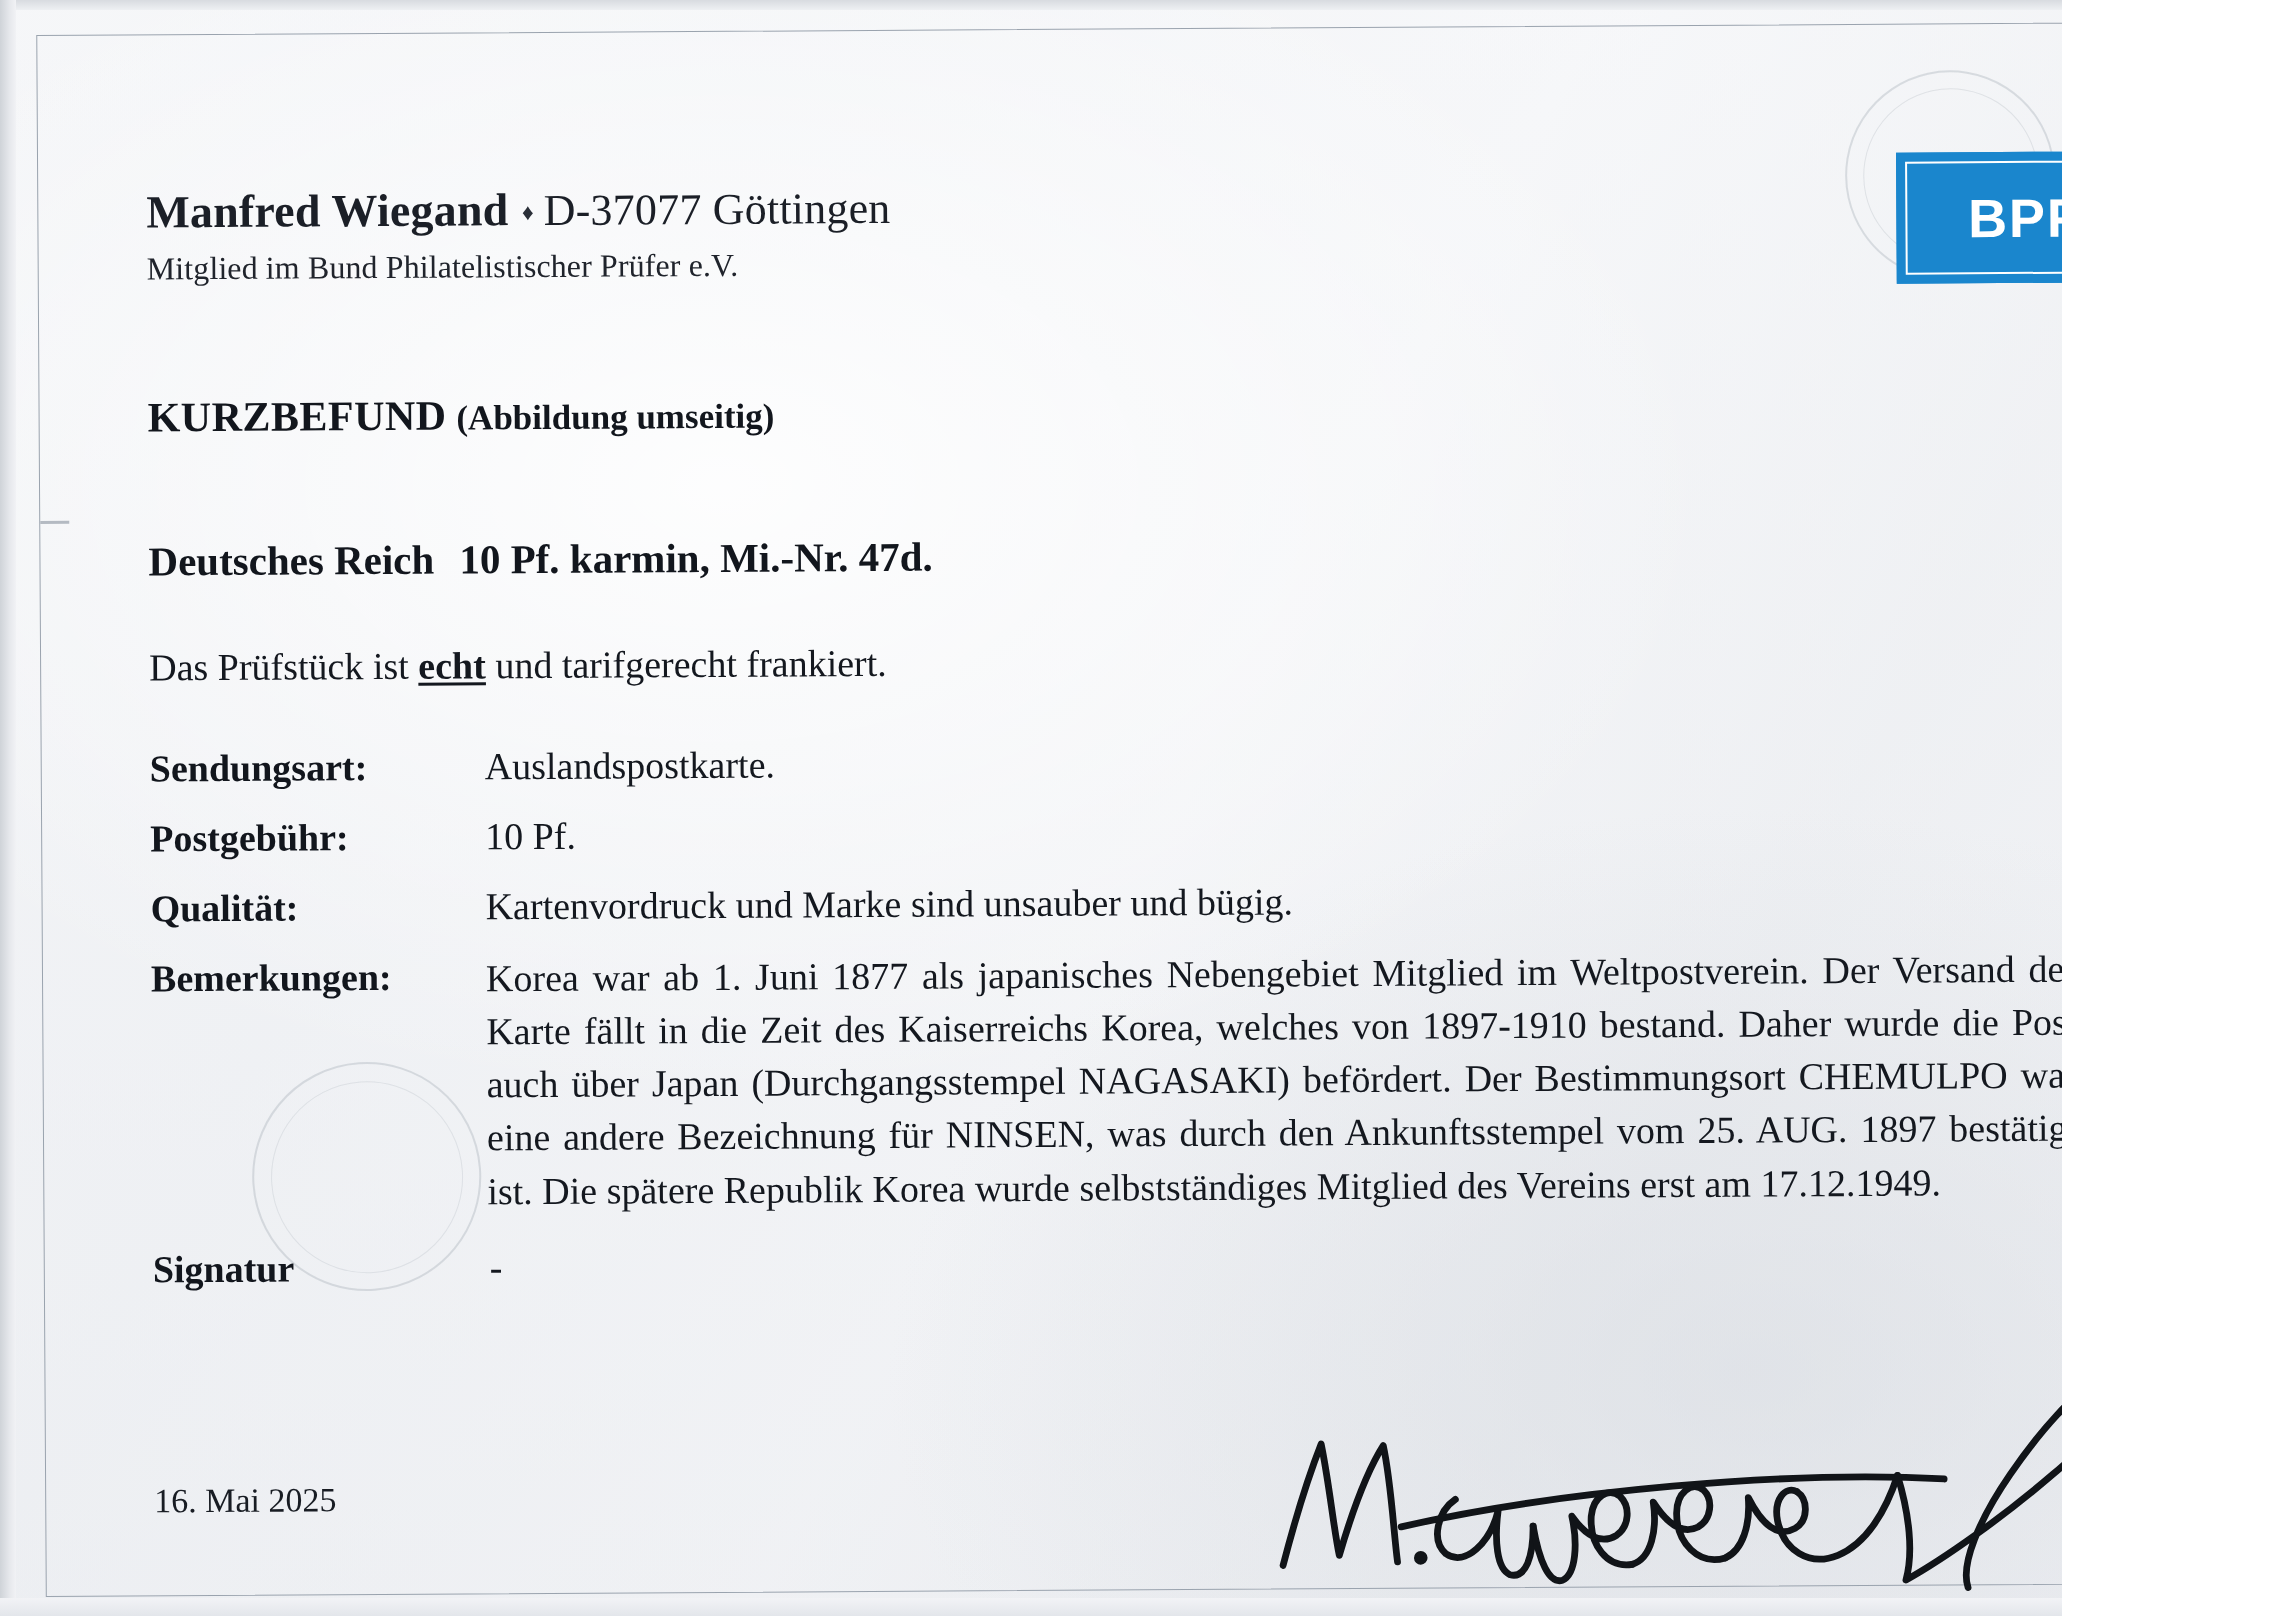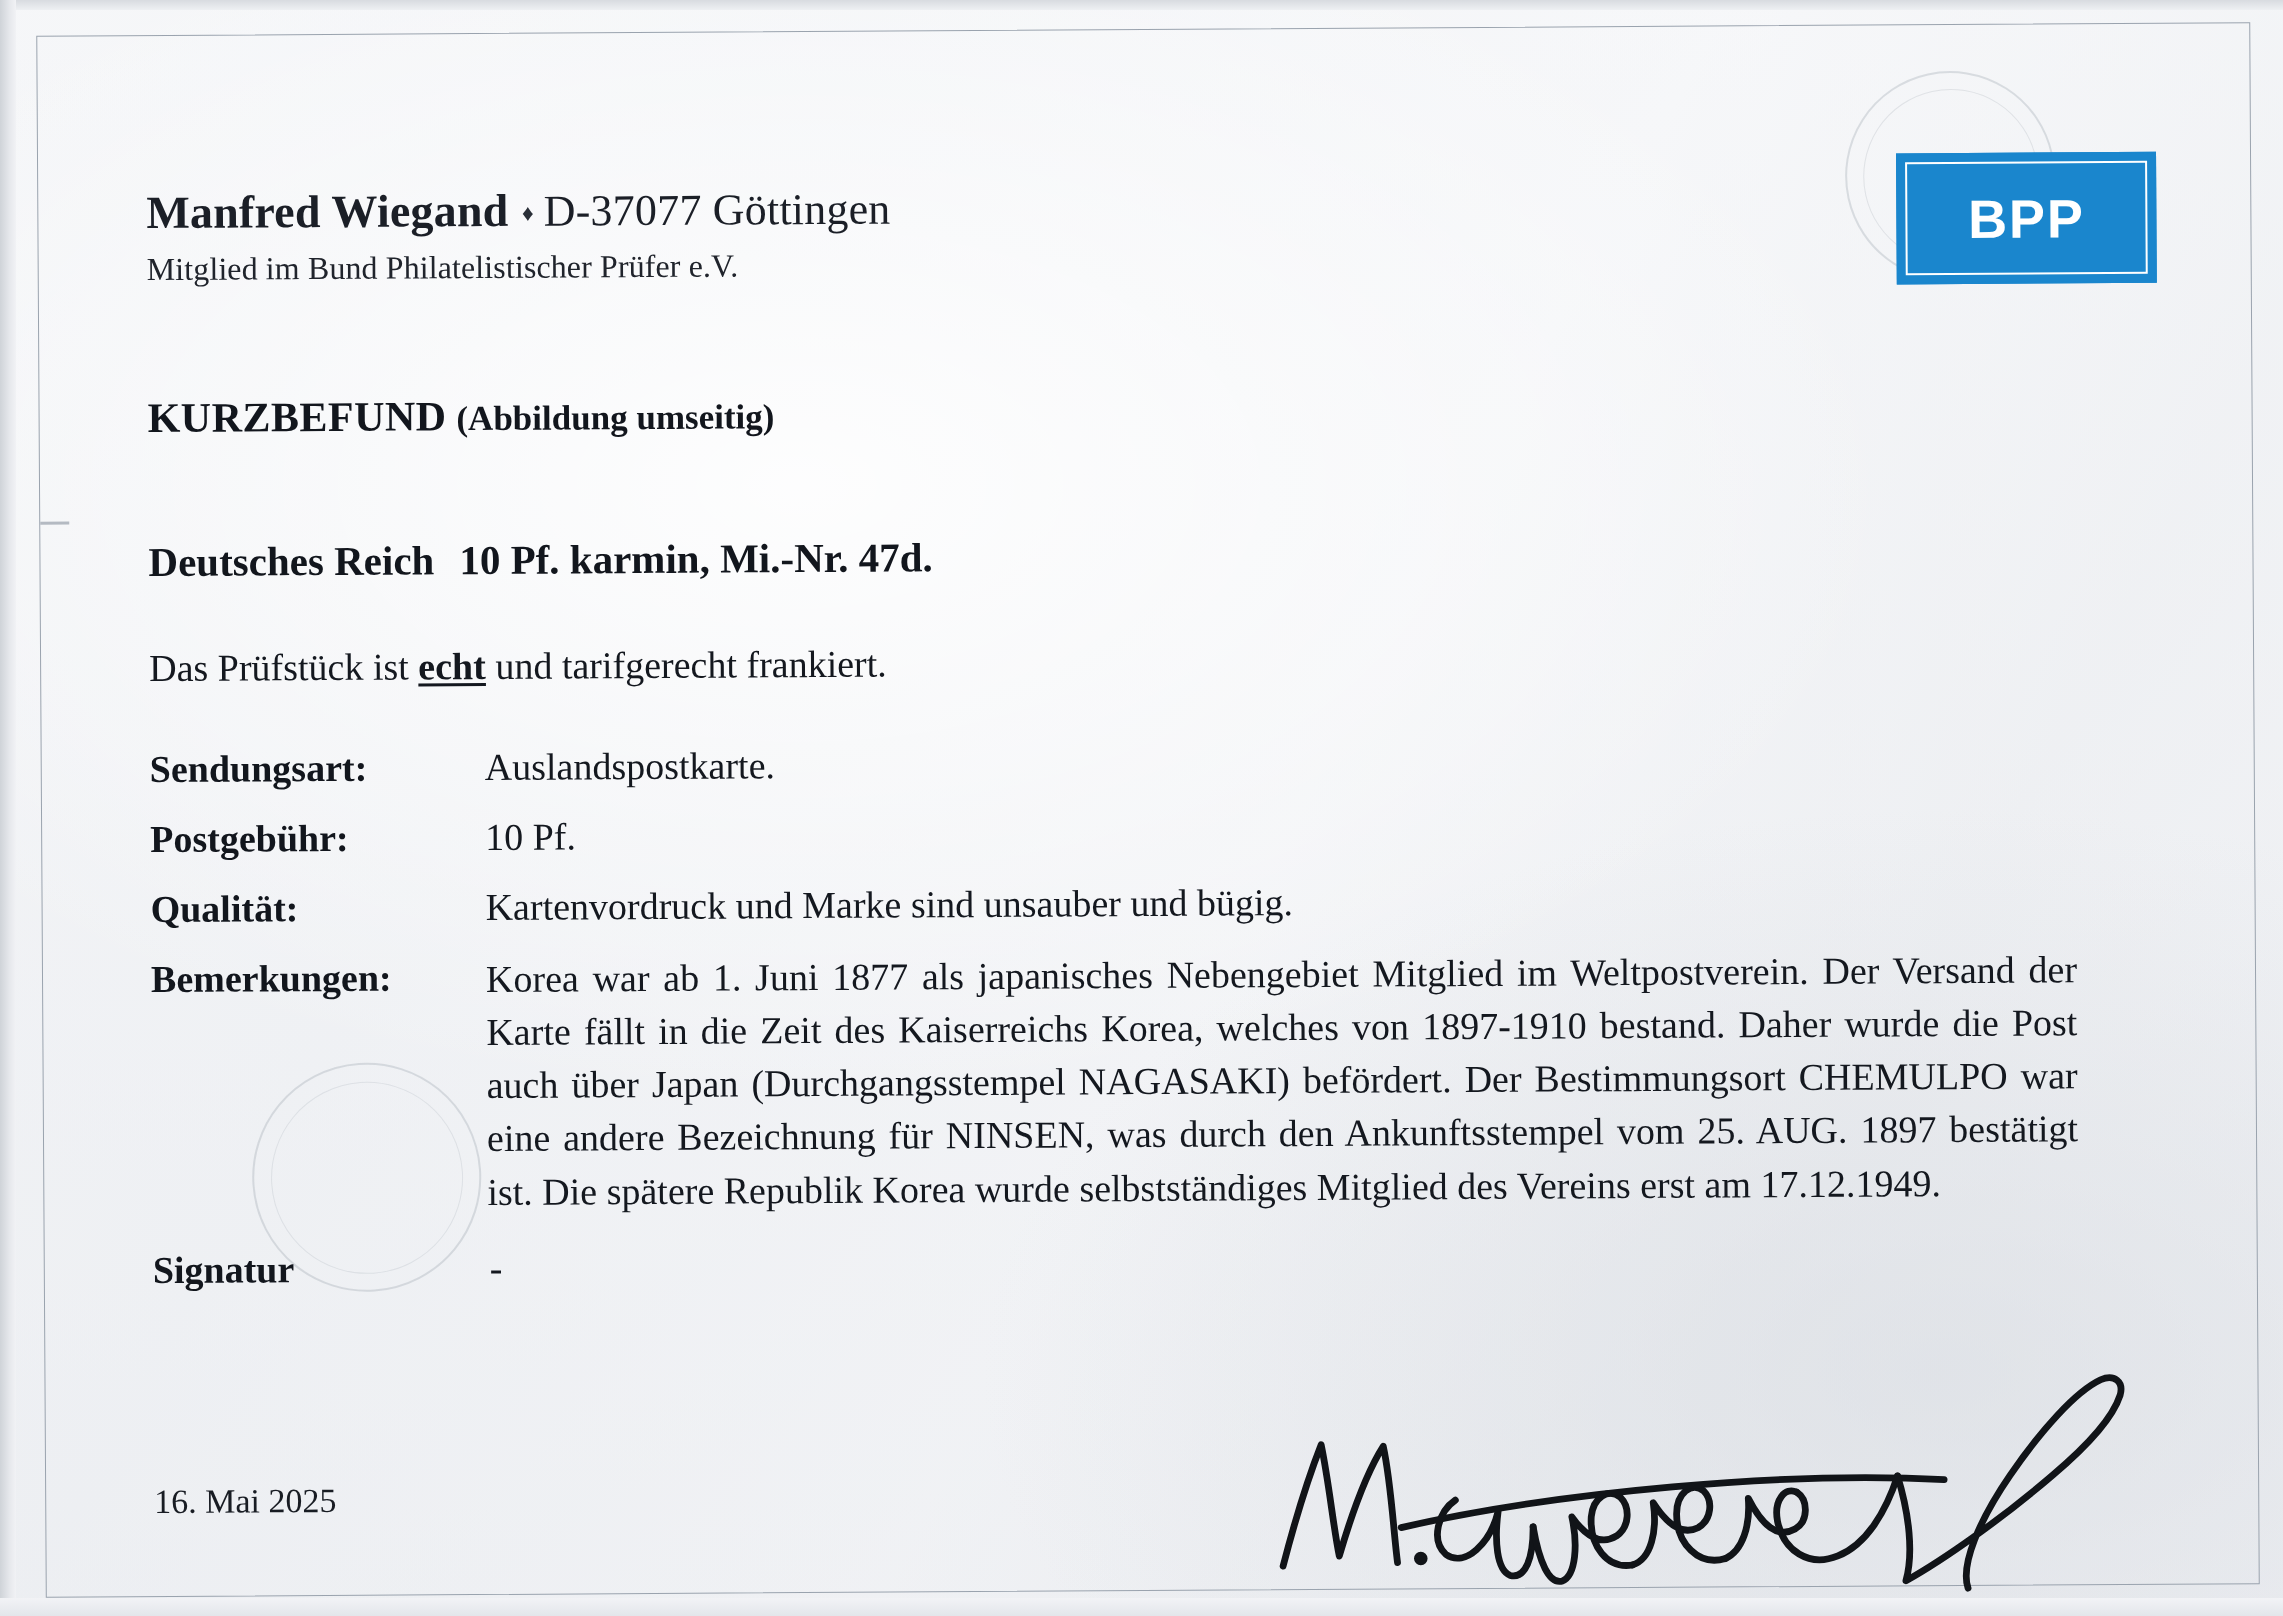--- a/index.html
+++ b/index.html
@@ -9,21 +9,21 @@
   body {
     width: 2283px;
     height: 1617px;
     background: #ffffff;
     font-family: "Liberation Serif", serif;
     overflow: hidden;
   }
 
   .page {
     position: relative;
-    width: 2283px;
+    width: 2062px;
     height: 1617px;
     background: linear-gradient(118deg, #f2f3f5 0%, #eef0f3 28%, #f4f5f7 55%, #e9ebee 78%, #f0f1f4 100%);
     overflow: hidden;
   }
 
   
   .paper-tone {
     position: absolute;
     inset: 0;
     background:

